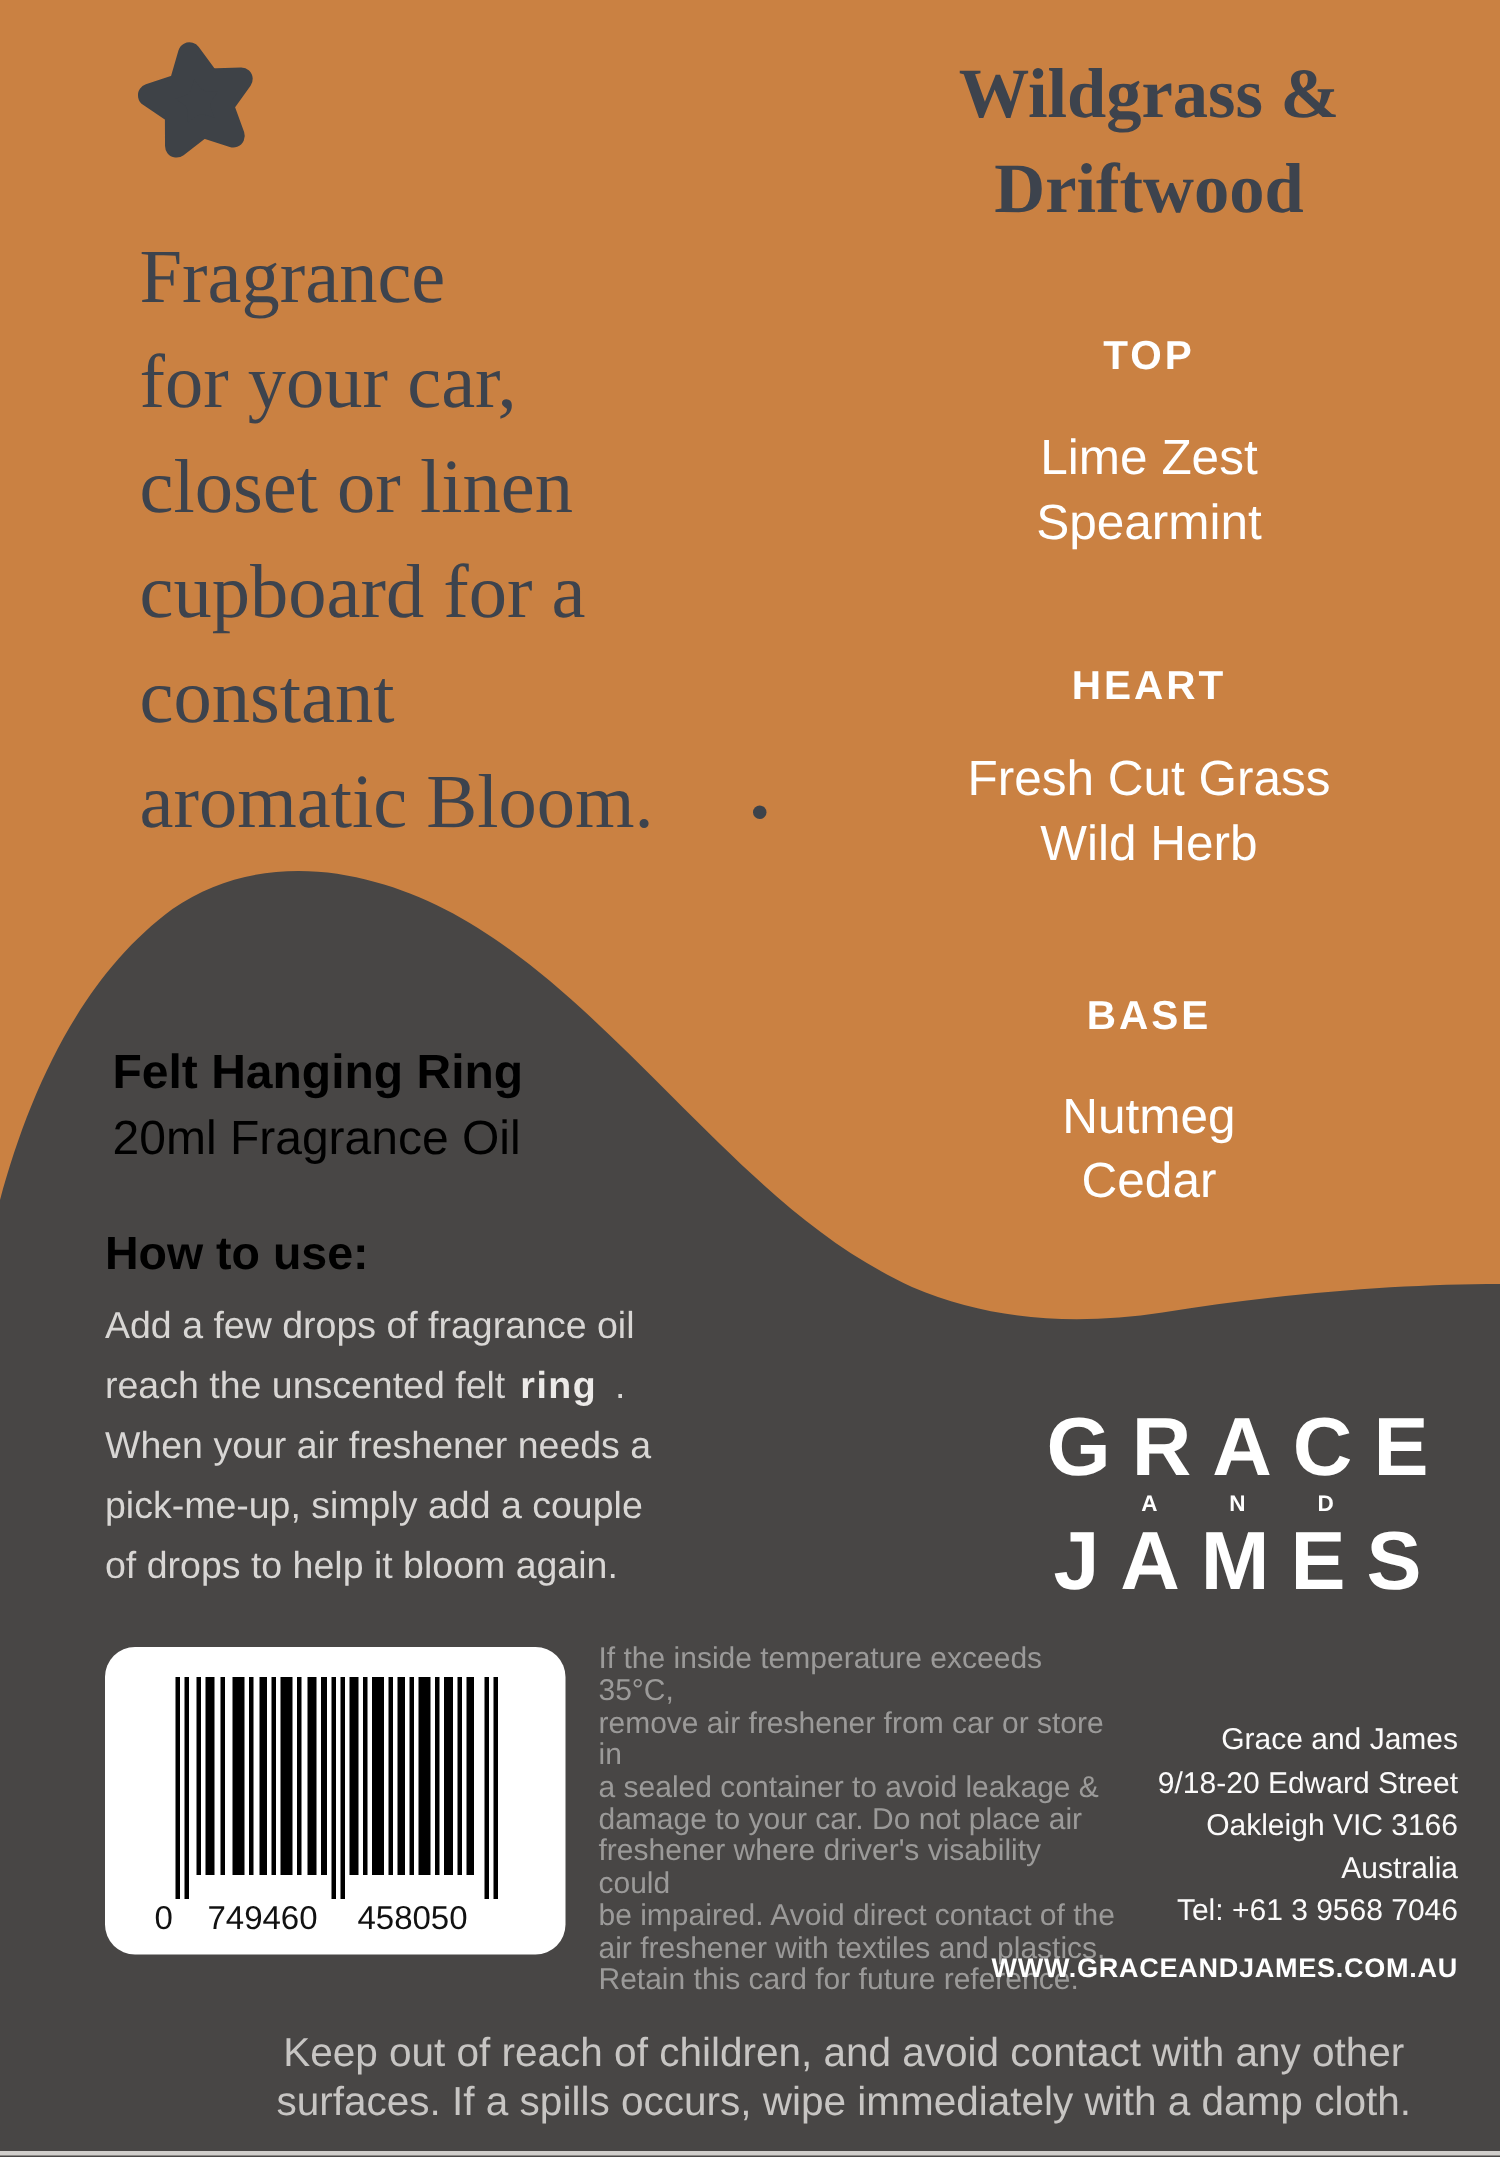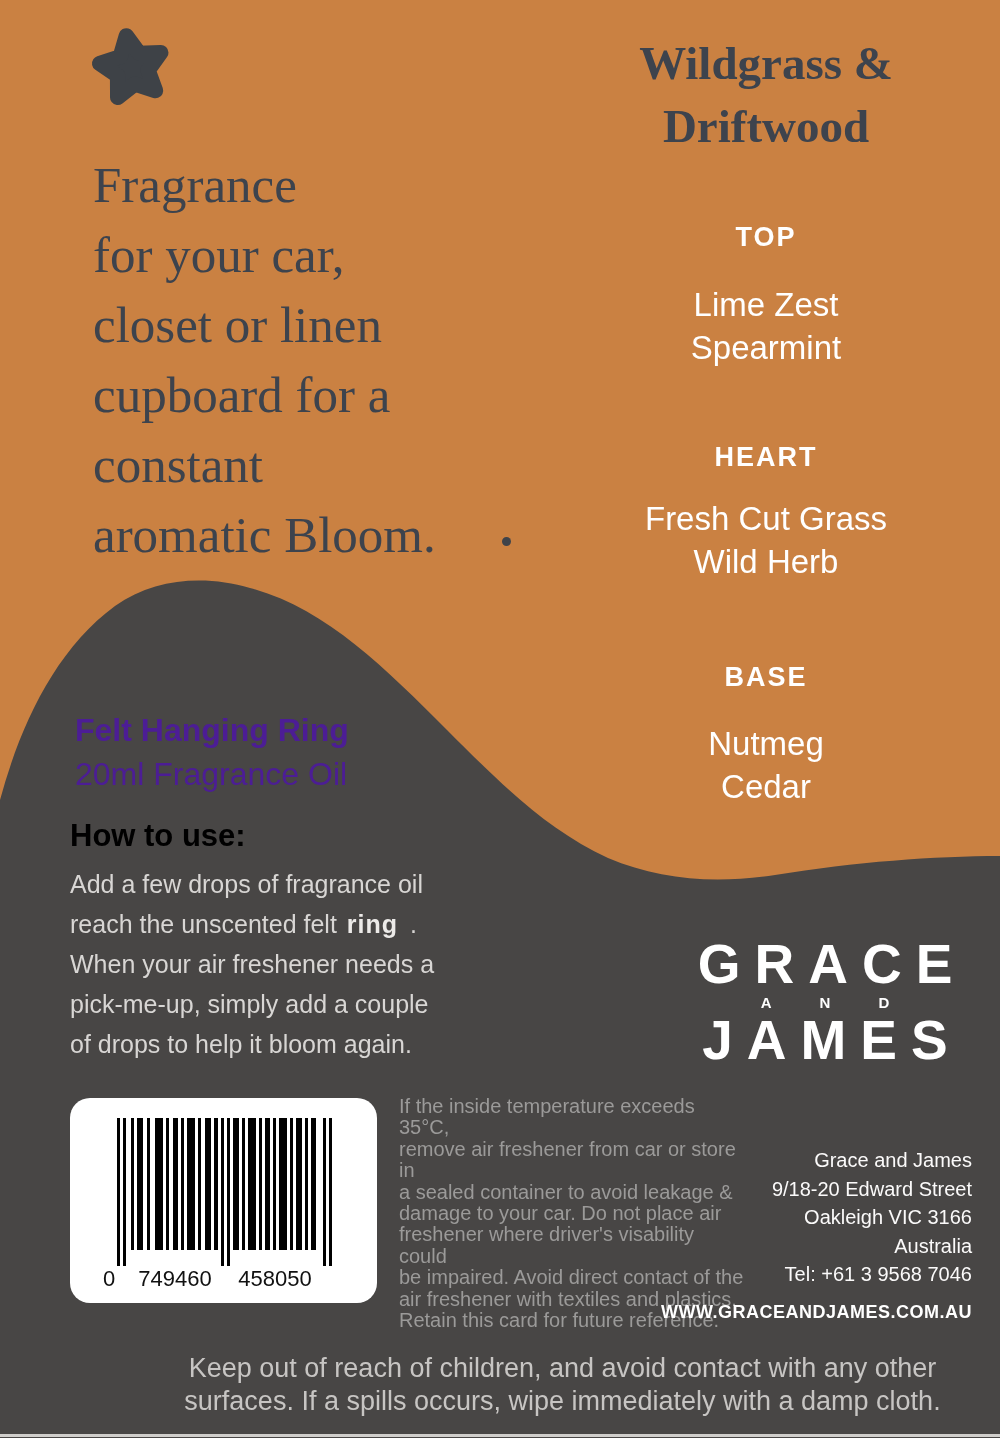--- a/index.html
+++ b/index.html
@@ -22,21 +22,21 @@
   .title{
     left:521px;top:32px;width:490px;margin:0;
     text-align:center;
     font-size:47px;line-height:63px;font-weight:bold;
     color:var(--ink,#3d434d);
   }
   .notes-col{left:516px;width:500px;text-align:center;color:var(--white,#fff);}
   .note-label{font-size:27px;font-weight:bold;letter-spacing:2px;}
   .note-body{font-size:33px;line-height:43px;font-weight:400;}
 
-  .contents{left:75px;top:708px;color:#4c1d95;font-size:32px;line-height:44px;}
+  .contents{left:75px;top:692px;color:#000000;font-size:32px;line-height:44px;}
   .contents .l1{font-weight:600;}
   .contents .l2{font-weight:400;}
 
   .howto-head{left:70px;top:818px;font-size:31px;font-weight:600;color:#000000;}
   .howto-body{left:70px;top:864px;width:520px;font-size:25px;line-height:40px;color:var(--paragraph_gray,#d8d6d4);font-weight:300;}
   .howto-line2 .word{font-weight:600;letter-spacing:1px;margin-left:10px;color:#eceae8;text-align:center;}
   .howto-line2 .suffix{margin-left:12px;}
 
   .logo{left:640px;top:938px;width:370px;text-align:center;color:var(--white,#fff);}
   .logo-row1,.logo-row3{font-size:55px;font-weight:bold;letter-spacing:14px;position:relative;left:7px;line-height:52px;}

